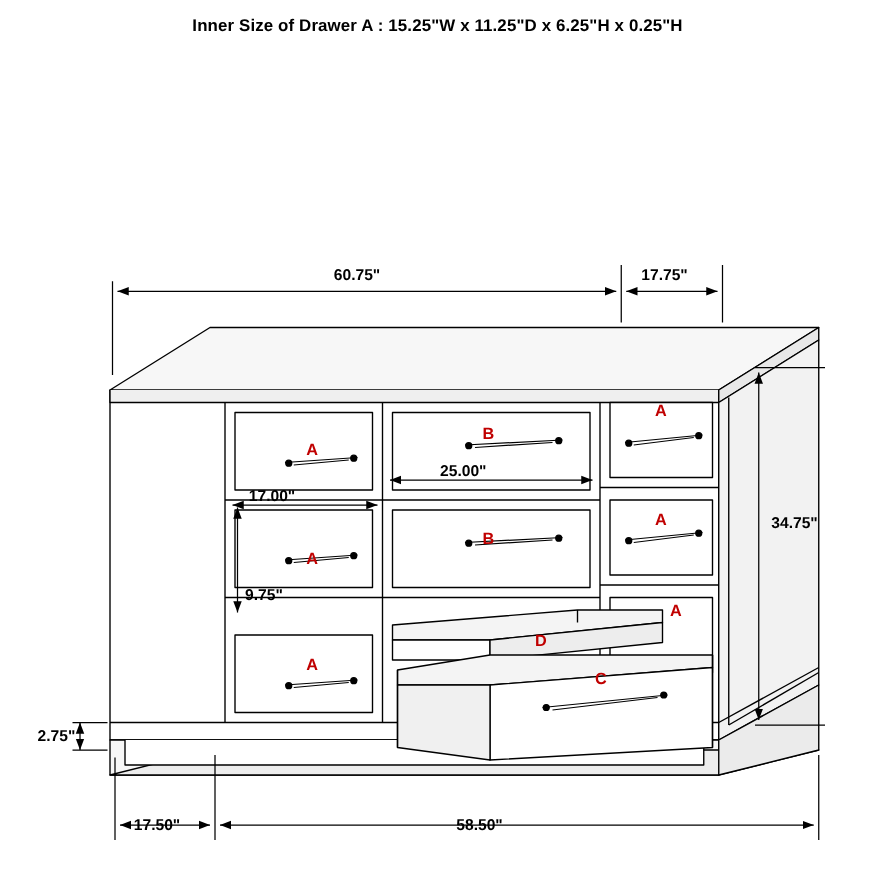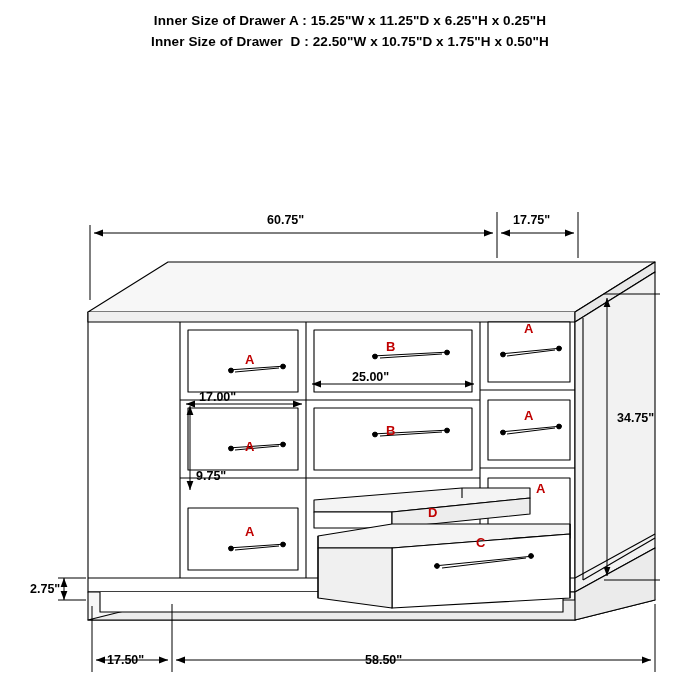--- a/index.html
+++ b/index.html
@@ -40,21 +40,20 @@
     font-weight:bold;
     color:#c00000;
     white-space:nowrap;
   }
 </style>
 </head>
 <body>
 
 <div id="spec-list">
   <div class="spec-line">Inner Size of Drawer A : 15.25"W x 11.25"D x 6.25"H x 0.25"H</div>
-  <div class="spec-line">Inner Size of Drawer  D : 22.50"W x 10.75"D x 1.75"H x 0.50"H</div>
 </div>
 
 <svg id="diagram" viewBox="0 0 700 700">
   <defs>
     <marker id="arrL" markerWidth="10" markerHeight="8" refX="9" refY="4" orient="auto" markerUnits="userSpaceOnUse">
       <path d="M9,4 L0,0.6 L0,7.4 z" fill="#000"></path>
     </marker>
     <marker id="arrR" markerWidth="10" markerHeight="8" refX="1" refY="4" orient="auto" markerUnits="userSpaceOnUse">
       <path d="M1,4 L10,0.6 L10,7.4 z" fill="#000"></path>
     </marker>

